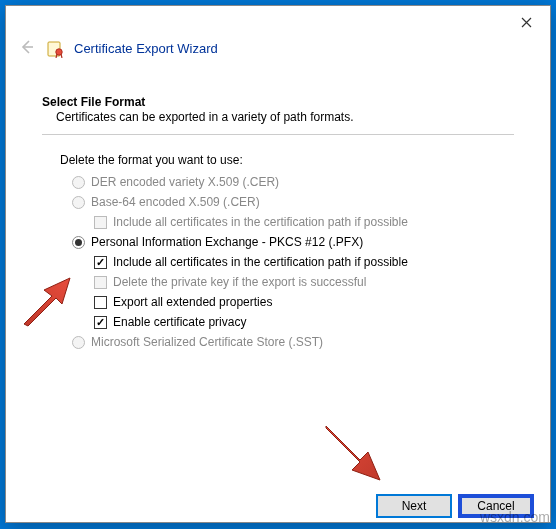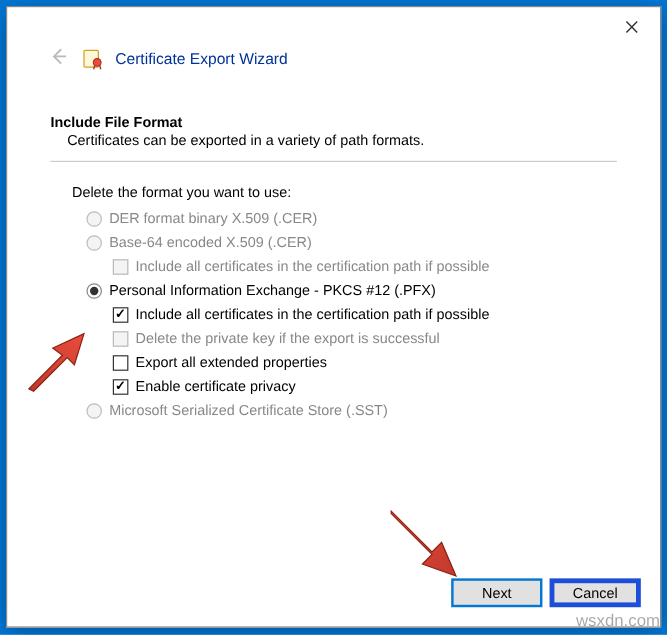--- a/index.html
+++ b/index.html
@@ -39,21 +39,21 @@
       display: flex;
       align-items: center;
       justify-content: center;
       font-size: 14px;
       color: #333;
       cursor: pointer;
     }
     .header {
       display: flex;
       align-items: center;
-      padding: 0 16px 8px 34px;
+      padding: 0 16px 8px 12px;
       gap: 10px;
     }
     .back-arrow {
       color: #999;
       font-size: 18px;
       line-height: 1;
     }
     .cert-icon {
       width: 18px;
       height: 18px;
@@ -143,21 +143,21 @@
       color: #bbb;
     }
     .checkbox.checked::after {
       content: "✓";
       font-weight: bold;
     }
     .footer {
       display: flex;
       justify-content: flex-end;
       gap: 6px;
-      padding: 10px 16px 16px 16px;
+      padding: 10px 16px 4px 16px;
     }
     .btn {
       min-width: 76px;
       height: 24px;
       border: 4px solid #1d4ed8;
       background: #e1e1e1;
       font-size: 12px;
       color: #000;
       display: flex;
       align-items: center;
@@ -214,31 +214,31 @@
       <svg width="18" height="18" viewBox="0 0 18 18">
         <rect x="2" y="2" width="12" height="14" rx="1" fill="#fff8d6" stroke="#c9a227"></rect>
         <circle cx="13" cy="12" r="3.2" fill="#e74c3c" stroke="#b03020"></circle>
         <path d="M11 14 L10 18 M15 14 L16 18" stroke="#b03020" stroke-width="1.2"></path>
       </svg>
     </span>
     <span class="wizard-title">Certificate Export Wizard</span>
   </div>
 
   <div class="content">
-    <div class="section-title">Include File Format</div>
+    <div class="section-title">Select File Format</div>
     <div class="section-subtitle">Certificates can be exported in a variety of path formats.</div>
     <hr class="sep">
 
     <div class="prompt">Delete the format you want to use:</div>
 
     <div class="options">
 
       <div class="opt disabled">
         <span class="radio disabled"></span>
-        <span>DER format binary X.509 (.CER)</span>
+        <span>DER encoded variety X.509 (.CER)</span>
       </div>
 
       <div class="opt disabled">
         <span class="radio disabled"></span>
         <span>Base-64 encoded X.509 (.CER)</span>
       </div>
 
       <div class="sub-opts">
         <div class="opt disabled">
           <span class="checkbox disabled"></span>

